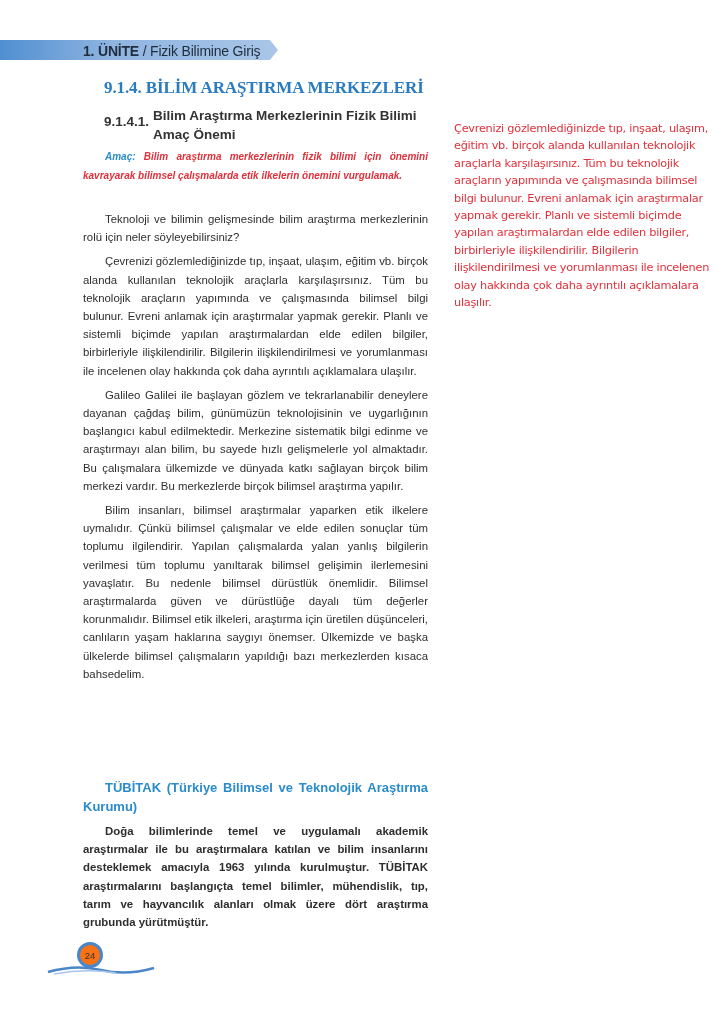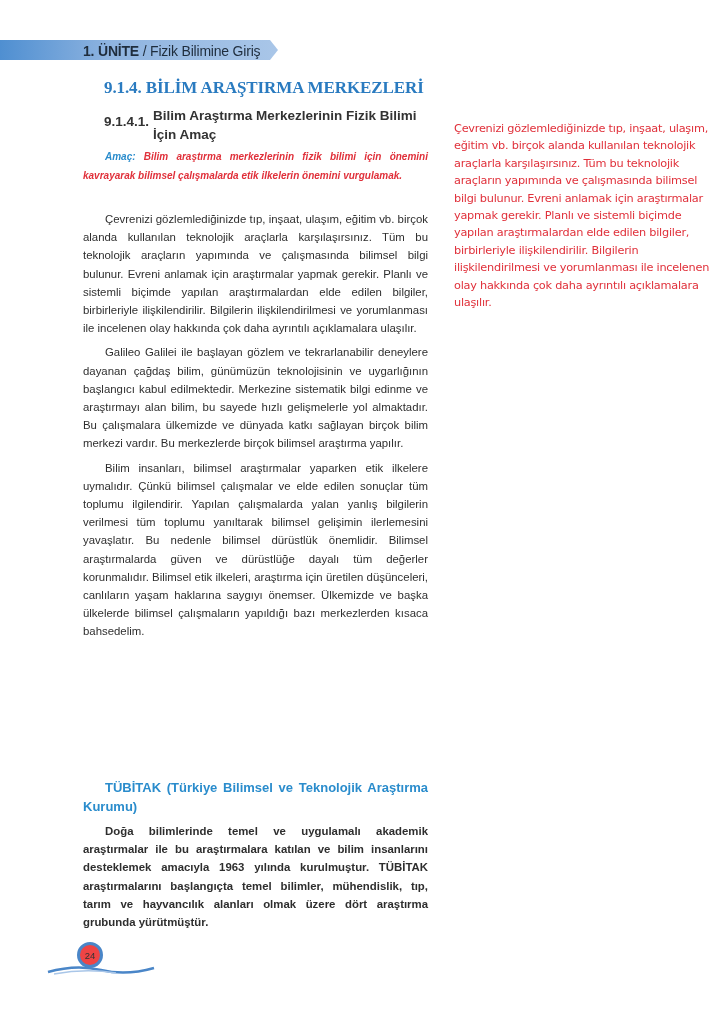--- a/index.html
+++ b/index.html
@@ -13,39 +13,40 @@
   .sub-num { position:absolute; left:104px; top:106px; font-size:13.5px; font-weight:bold; color:#333; white-space:nowrap;margin-top:8px; }
   .sub-title { position:absolute; left:153px; top:106px; width:290px; font-size:13.5px; font-weight:bold; color:#333; line-height:19px; }
   .col { position:absolute; left:83px; width:345px; font-size:11.4px; line-height:18.2px; text-align:justify; color:#2e2e2e; }
   .col p { margin:0 0 6px 0; text-indent:22px; }
   .amac { position:absolute; left:83px; top:148px; width:345px; font-size:10px; line-height:18.5px; font-weight:bold; font-style:italic; color:#e0303a; text-align:justify; text-indent:22px; }
   .amac .lbl { color:#2a8ccc; }
   .tub-head { position:absolute; left:83px; top:778px; width:345px; font-size:13px; line-height:19px; font-weight:bold; color:#2a8ccc; text-indent:22px; text-align:justify; }
   .side-note { position:absolute; left:454px; top:120px; width:262px; font-family:"DejaVu Sans", sans-serif; font-size:11.3px; line-height:17.4px; color:#e0303a; letter-spacing:-0.25px; }
   .page-num-wrap { position:absolute; left:40px; top:942px; width:120px; height:40px; }
   .swoosh { position:absolute; left:6px; top:20px; width:110px; height:14px; }
-  .page-circle { position:absolute; left:37px; top:0px; width:26px; height:26px; border-radius:50%; border:3px solid #4a86c8; background:#ef4444; box-sizing:border-box; display:flex; align-items:center; justify-content:center; font-size:9.5px; color:#333; }
+  .page-circle { position:absolute; left:37px; top:0px; width:26px; height:26px; border-radius:50%; border:3px solid #4a86c8; background:#f97316; box-sizing:border-box; display:flex; align-items:center; justify-content:center; font-size:9.5px; color:#333; }
 </style>
 </head>
 <body>
 
 <div class="header-band"></div>
 <div class="header-text">
   <b>1. ÜNİTE</b><span> / </span><span>Fizik Bilimine Giriş</span>
 </div>
 
 <div class="sec-title">9.1.4. BİLİM ARAŞTIRMA MERKEZLERİ</div>
 <div class="sub-num">9.1.4.1.</div>
-<div class="sub-title">Bilim Araştırma Merkezlerinin Fizik Bilimi İçin Amaç</div>
+<div class="sub-title">Bilim Araştırma Merkezlerinin Fizik Bilimi Amaç Önemi</div>
 
 <div class="amac">
   <span class="lbl">Amaç:</span><span> Bilim araştırma merkezlerinin fizik bilimi için önemini kavrayarak bilimsel çalışmalarda etik ilkelerin önemini vurgulamak.</span>
 </div>
 
 <div class="col" style="top:210px;">
+  <p>Teknoloji ve bilimin gelişmesinde bilim araştırma merkezlerinin rolü için neler söyleyebilirsiniz?</p>
   <p>Çevrenizi gözlemlediğinizde tıp, inşaat, ulaşım, eğitim vb. birçok alanda kullanılan teknolojik araçlarla karşılaşırsınız. Tüm bu teknolojik araçların yapımında ve çalışmasında bilimsel bilgi bulunur. Evreni anlamak için araştırmalar yapmak gerekir. Planlı ve sistemli biçimde yapılan araştırmalardan elde edilen bilgiler, birbirleriyle ilişkilendirilir. Bilgilerin ilişkilendirilmesi ve yorumlanması ile incelenen olay hakkında çok daha ayrıntılı açıklamalara ulaşılır.</p>
   <p>Galileo Galilei ile başlayan gözlem ve tekrarlanabilir deneylere dayanan çağdaş bilim, günümüzün teknolojisinin ve uygarlığının başlangıcı kabul edilmektedir. Merkezine sistematik bilgi edinme ve araştırmayı alan bilim, bu sayede hızlı gelişmelerle yol almaktadır. Bu çalışmalara ülkemizde ve dünyada katkı sağlayan birçok bilim merkezi vardır. Bu merkezlerde birçok bilimsel araştırma yapılır.</p>
   <p>Bilim insanları, bilimsel araştırmalar yaparken etik ilkelere uymalıdır. Çünkü bilimsel çalışmalar ve elde edilen sonuçlar tüm toplumu ilgilendirir. Yapılan çalışmalarda yalan yanlış bilgilerin verilmesi tüm toplumu yanıltarak bilimsel gelişimin ilerlemesini yavaşlatır. Bu nedenle bilimsel dürüstlük önemlidir. Bilimsel araştırmalarda güven ve dürüstlüğe dayalı tüm değerler korunmalıdır. Bilimsel etik ilkeleri, araştırma için üretilen düşünceleri, canlıların yaşam haklarına saygıyı önemser. Ülkemizde ve başka ülkelerde bilimsel çalışmaların yapıldığı bazı merkezlerden kısaca bahsedelim.</p>
 </div>
 
 <div class="tub-head">TÜBİTAK (Türkiye Bilimsel ve Teknolojik Araştırma Kurumu)</div>
 <div class="col" style="top:822px;font-weight:bold;">
   <p>Doğa bilimlerinde temel ve uygulamalı akademik araştırmalar ile bu araştırmalara katılan ve bilim insanlarını desteklemek amacıyla 1963 yılında kurulmuştur. TÜBİTAK araştırmalarını başlangıçta temel bilimler, mühendislik, tıp, tarım ve hayvancılık alanları olmak üzere dört araştırma grubunda yürütmüştür.</p>
 </div>
 

